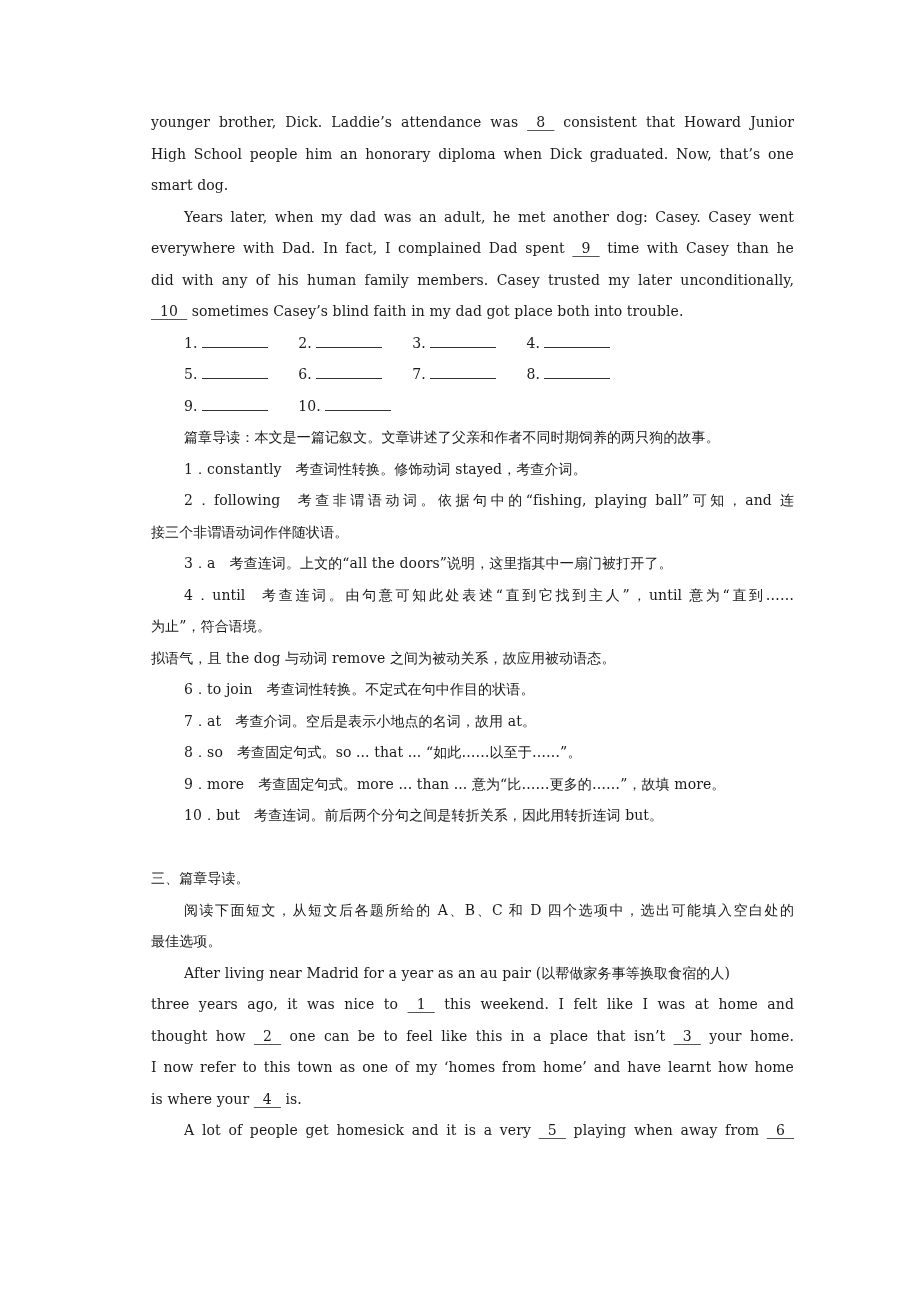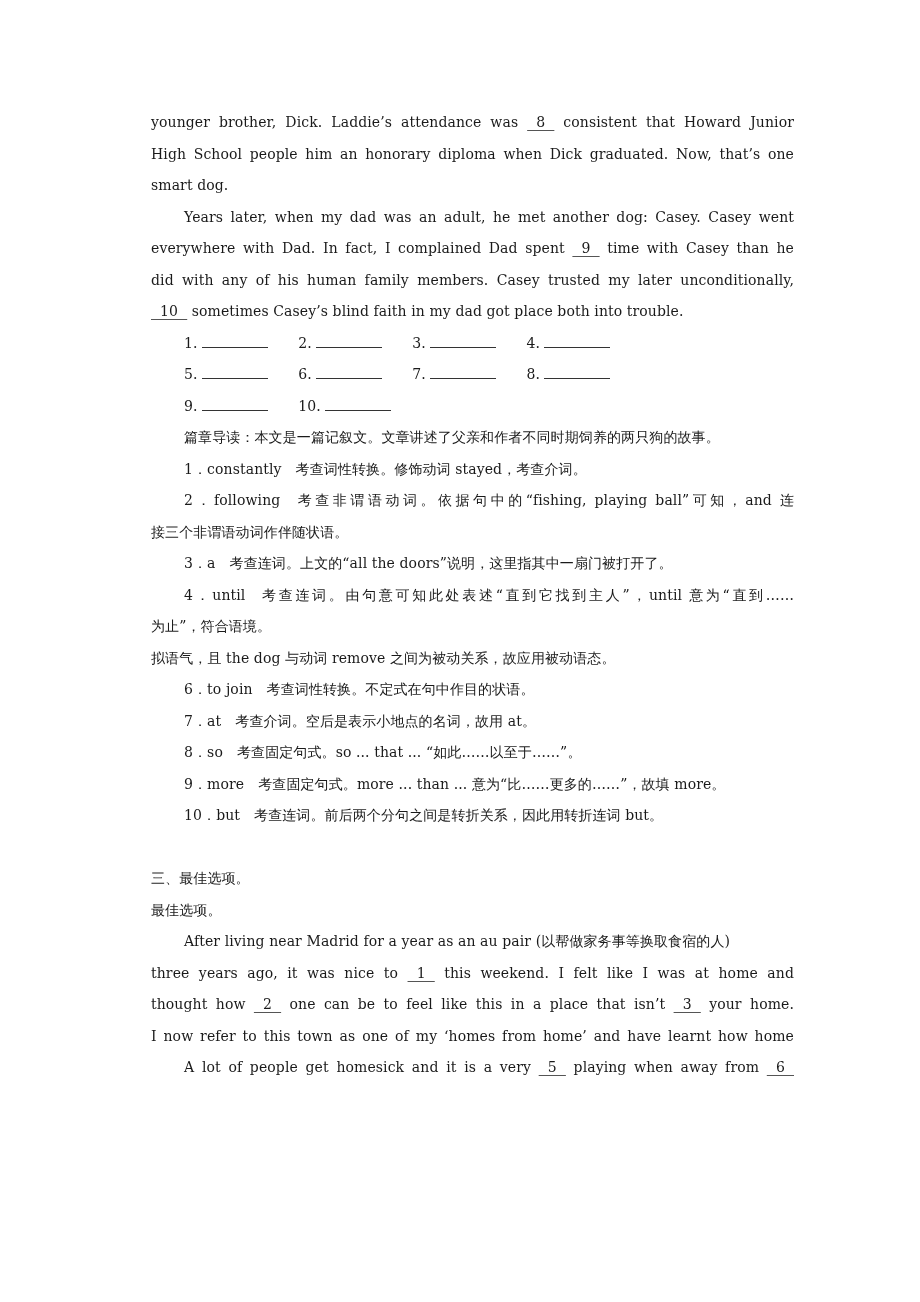--- a/index.html
+++ b/index.html
@@ -108,22 +108,24 @@
   <div class="line indent"><span>7．</span><span>at</span><span class="k">考查介词。空后是表示小地点的名词，故用 at。</span></div>
 
   <div class="line indent"><span>8．</span><span>so</span><span class="k">考查固定句式。so ... that ... “如此……以至于……”。</span></div>
 
   <div class="line indent"><span>9．</span><span>more</span><span class="k">考查固定句式。more ... than ... 意为“比……更多的……”，故填 more。</span></div>
 
   <div class="line indent"><span>10．</span><span>but</span><span class="k">考查连词。前后两个分句之间是转折关系，因此用转折连词 but。</span></div>
 
   <div class="gap"></div>
 
-  <div class="line">三、最佳选项。</div>
+  <div class="line">三、篇章导读。</div>
+  <div class="line indent just">阅读下面短文，从短文后各题所给的 A、B、C 和 D 四个选项中，选出可能填入空白处的</div>
   <div class="line">最佳选项。</div>
 
   <div class="line indent">After living near Madrid for a year as an au pair (以帮做家务事等换取食宿的人)</div>
   <div class="line just"><span>three years ago, it was nice to </span><span class="blank">  1  </span><span> this weekend. I felt like I was at home and</span></div>
   <div class="line just"><span>thought how </span><span class="blank">  2  </span><span> one can be to feel like this in a place that isn’t </span><span class="blank">  3  </span><span> your home.</span></div>
   <div class="line just">I now refer to this town as one of my ‘homes from home’ and have learnt how home</div>
+  <div class="line"><span>is where your </span><span class="blank">  4  </span><span> is.</span></div>
   <div class="line indent just"><span>A lot of people get homesick and it is a very </span><span class="blank">  5  </span><span> playing when away from </span><span class="blank">  6  </span></div>
 
 </div>
 
 </body></html>

